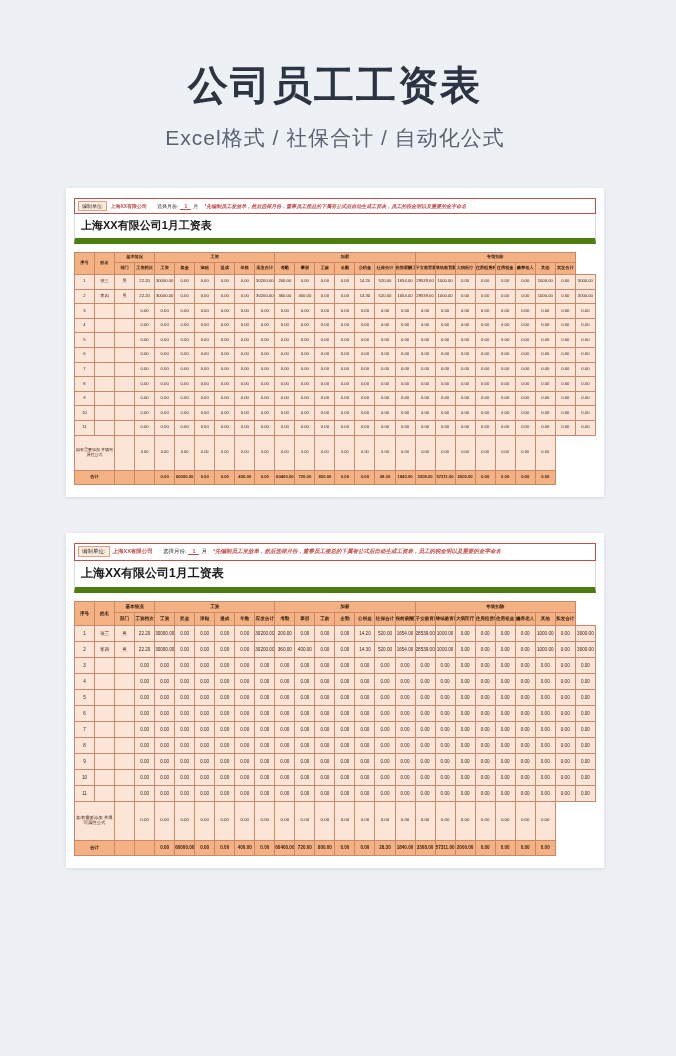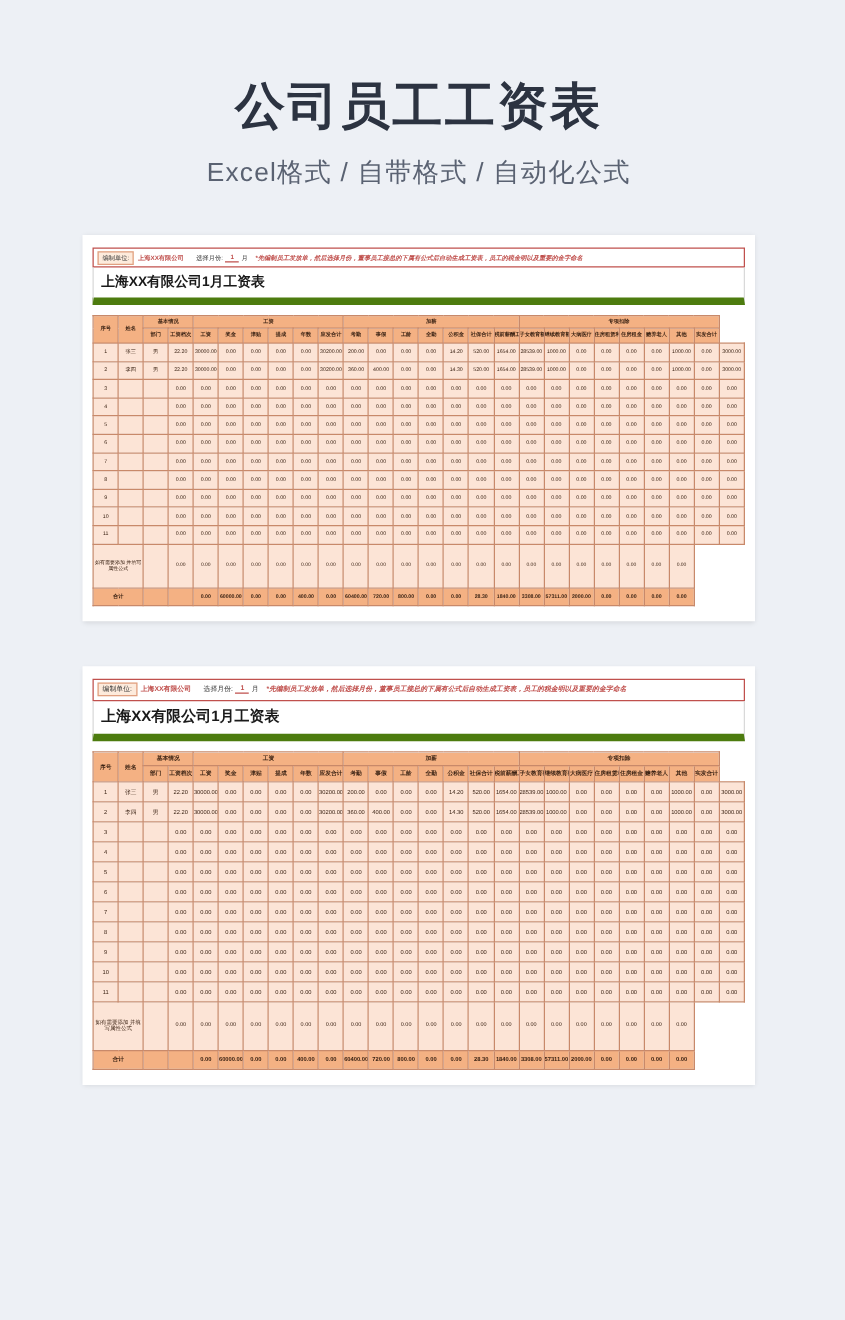--- a/index.html
+++ b/index.html
@@ -103,21 +103,21 @@
   }
   .card.two table.sal tbody tr.total td{height:14px;}
 </style>
 </head>
 <body>
 
 <div class="page">
 
   <div class="hdr">
     <div class="title">公司员工工资表</div>
-    <div class="subtitle">Excel格式 / 自带格式 / 自动化公式</div>
+    <div class="subtitle">Excel格式 / 社保合计 / 自动化公式</div>
   </div>
 
   <div class="card one">
     <div class="infobar">
       <span class="lbl">编制单位:</span>
       <span class="val">上海XX有限公司</span>
       <span>选择月份:</span>
       <span class="mon">1</span>
       <span>月</span>
       <span class="note">*先编制员工发放单，然后选择月份，董事员工接总的下属有公式后自动生成工资表，员工的税金明以及重要的金字命名</span>

